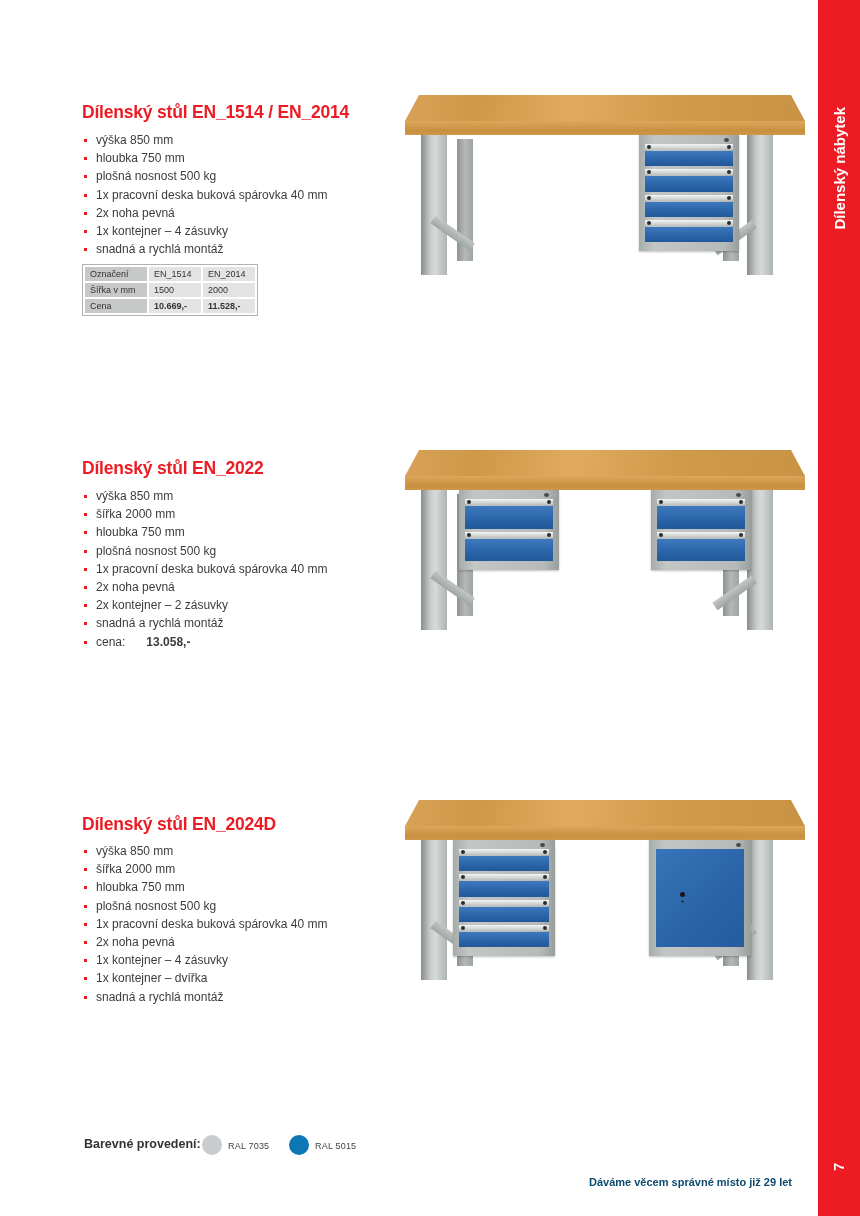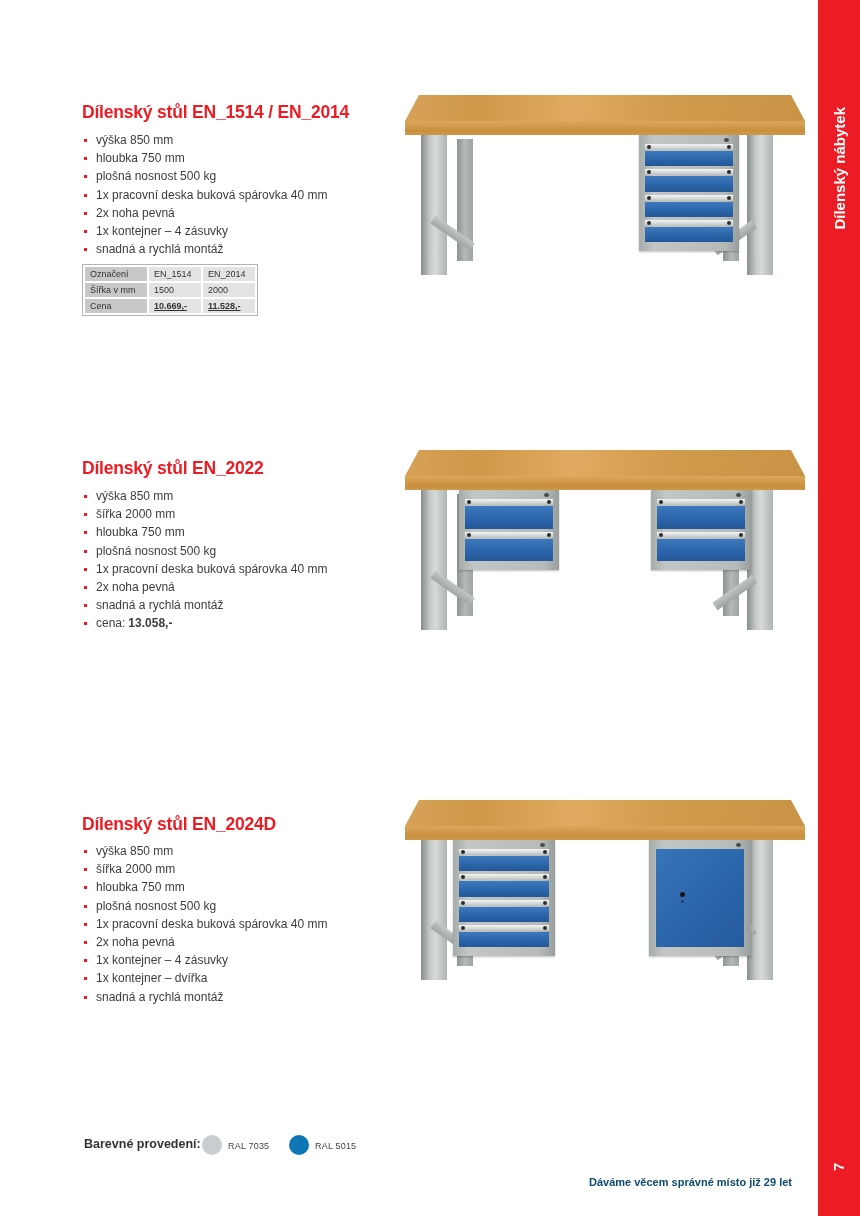--- a/index.html
+++ b/index.html
@@ -16,28 +16,28 @@
   .side-title { top:88px; height:160px; }
   .side-title span { font-size:15px; }
   .side-page { top:1143px; height:48px; }
   .side-page span { font-size:14px; }
 
   
   .p-title { position:absolute; left:82px; color:#ed1c24; font-weight:bold; font-size:17.5px; letter-spacing:-0.2px; }
   .specs { position:absolute; left:82px; list-style:none; }
   .specs li { position:relative; padding-left:14px; font-size:12px; line-height:18.2px; color:#3c3c3b; }
   .dot { position:absolute; left:2px; top:8px; width:3px; height:3px; background:#ed1c24; }
-  .price-b { font-weight:bold; margin-left:3px; }
+  .price-b { font-weight:bold; margin-left:21px; }
 
   
   .spec-table { position:absolute; left:82px; border-collapse:separate; border-spacing:2px; background:#fff; border:1px solid #b3b3b3; }
   .spec-table td { font-size:9px; padding:2px 5px; height:13px; color:#333; vertical-align:middle; }
   .spec-table td.lbl { background:#c7c8c8; min-width:62px; text-align:left;margin-left:16px; }
   .spec-table td.val { background:#e3e3e4; min-width:52px; text-align:left; }
-  .spec-table tr.price .val { font-weight:bold;text-decoration:underline; }
+  .spec-table tr.price .val { font-weight:bold; }
 
   
   .bench { position:absolute; width:400px; height:182px; }
   .wood { position:absolute; left:0; top:0; width:400px; height:40px; }
   .wood-surface { position:absolute; left:0; top:0; width:100%; height:26px;
      clip-path:polygon(3.5% 0,96.5% 0,100% 100%,0 100%);
      background:linear-gradient(95deg,#d7a258 0%,#cf9848 18%,#e0aa60 42%,#d09a4b 68%,#c99345 100%); }
   .wood-edge { position:absolute; left:0; top:26px; width:100%; height:14px;
      background:linear-gradient(180deg,#dca75c,#c88f3e 70%,#cf984a); }
   .leg { position:absolute; top:38px; width:26px; height:142px;
@@ -145,20 +145,21 @@
 </div>
 
 <h2 class="p-title" style="top:458px;">Dílenský stůl EN_2022</h2>
 <ul class="specs" style="top:487px;">
   <li><span class="dot"></span><span>výška 850 mm</span></li>
   <li><span class="dot"></span><span>šířka 2000 mm</span></li>
   <li><span class="dot"></span><span>hloubka 750 mm</span></li>
   <li><span class="dot"></span><span>plošná nosnost 500 kg</span></li>
   <li><span class="dot"></span><span>1x pracovní deska buková spárovka 40 mm</span></li>
   <li><span class="dot"></span><span>2x noha pevná</span></li>
+  <li><span class="dot"></span><span>2x kontejner – 2 zásuvky</span></li>
   <li><span class="dot"></span><span>snadná a rychlá montáž</span></li>
   <li><span class="dot"></span><span><span>cena:</span><span class="price-b">13.058,-</span></span></li>
 </ul>
 
 <div class="bench" style="left:405px; top:450px;">
   <div class="leg" style="left:16px;"></div>
   <div class="leg rear" style="left:52px;"></div>
   <div class="brace" style="left:28px; top:120px; width:48px; transform:rotate(35deg);"></div>
   <div class="leg" style="left:342px;"></div>
   <div class="leg rear" style="left:318px;"></div>

